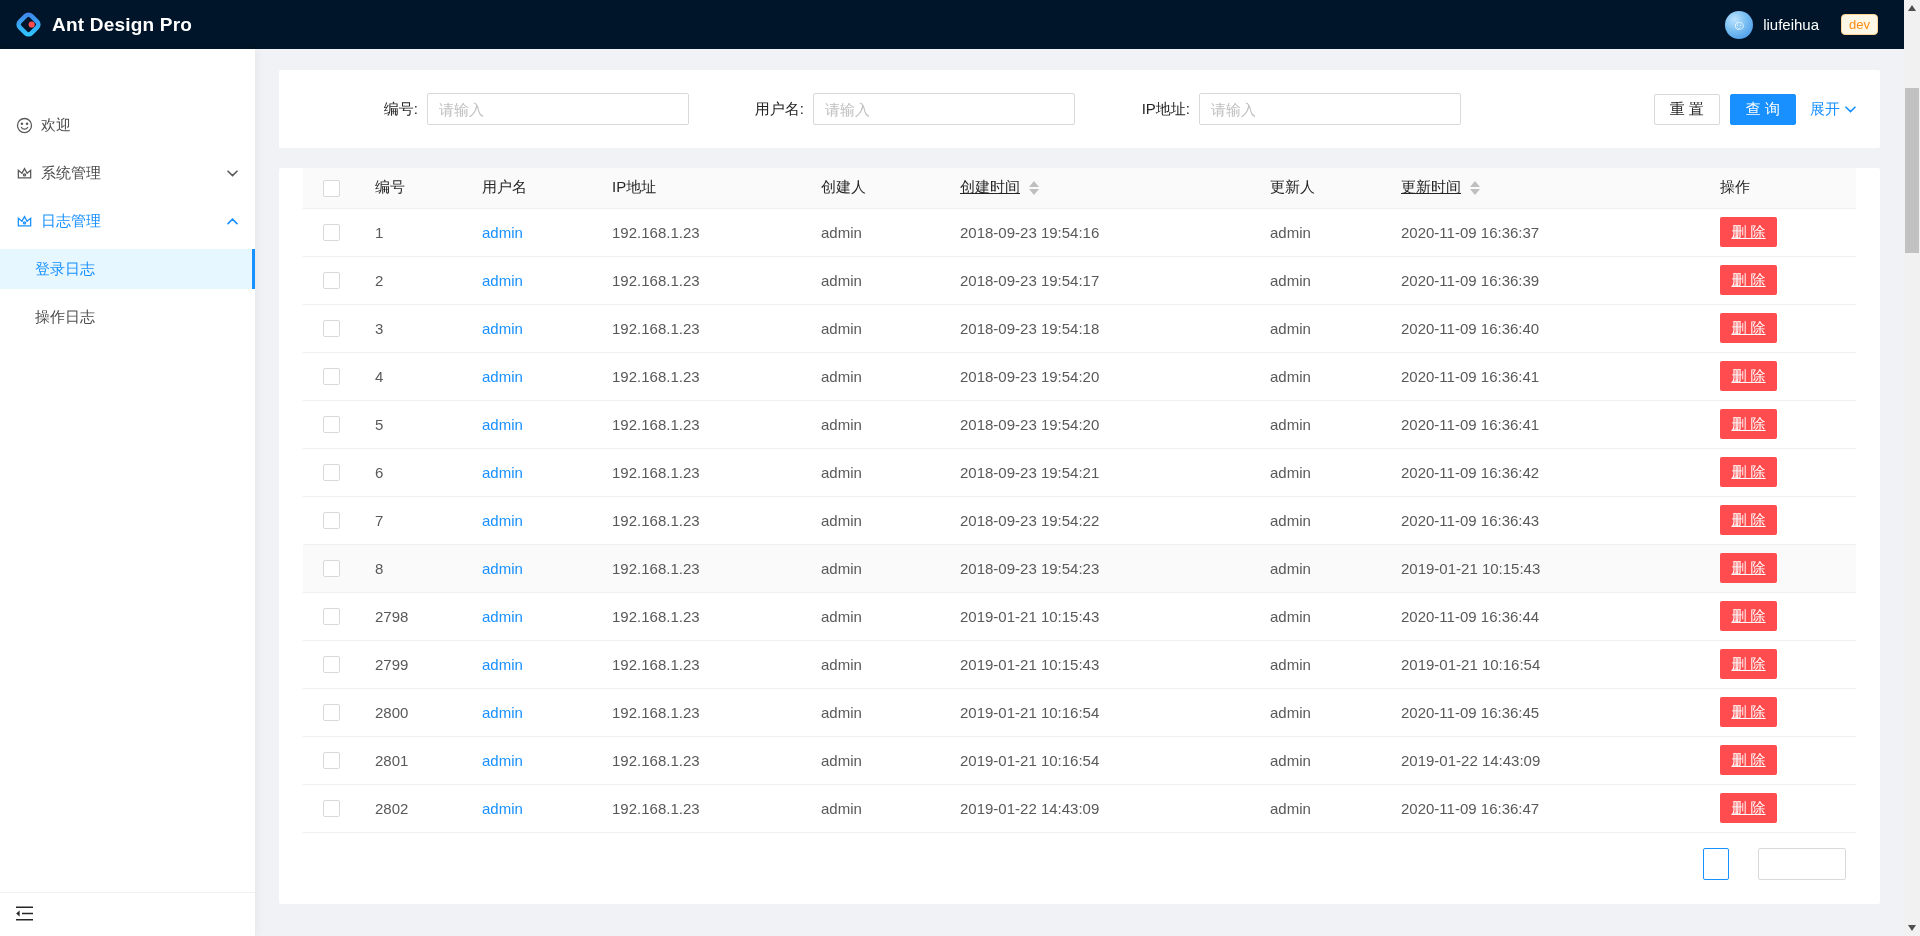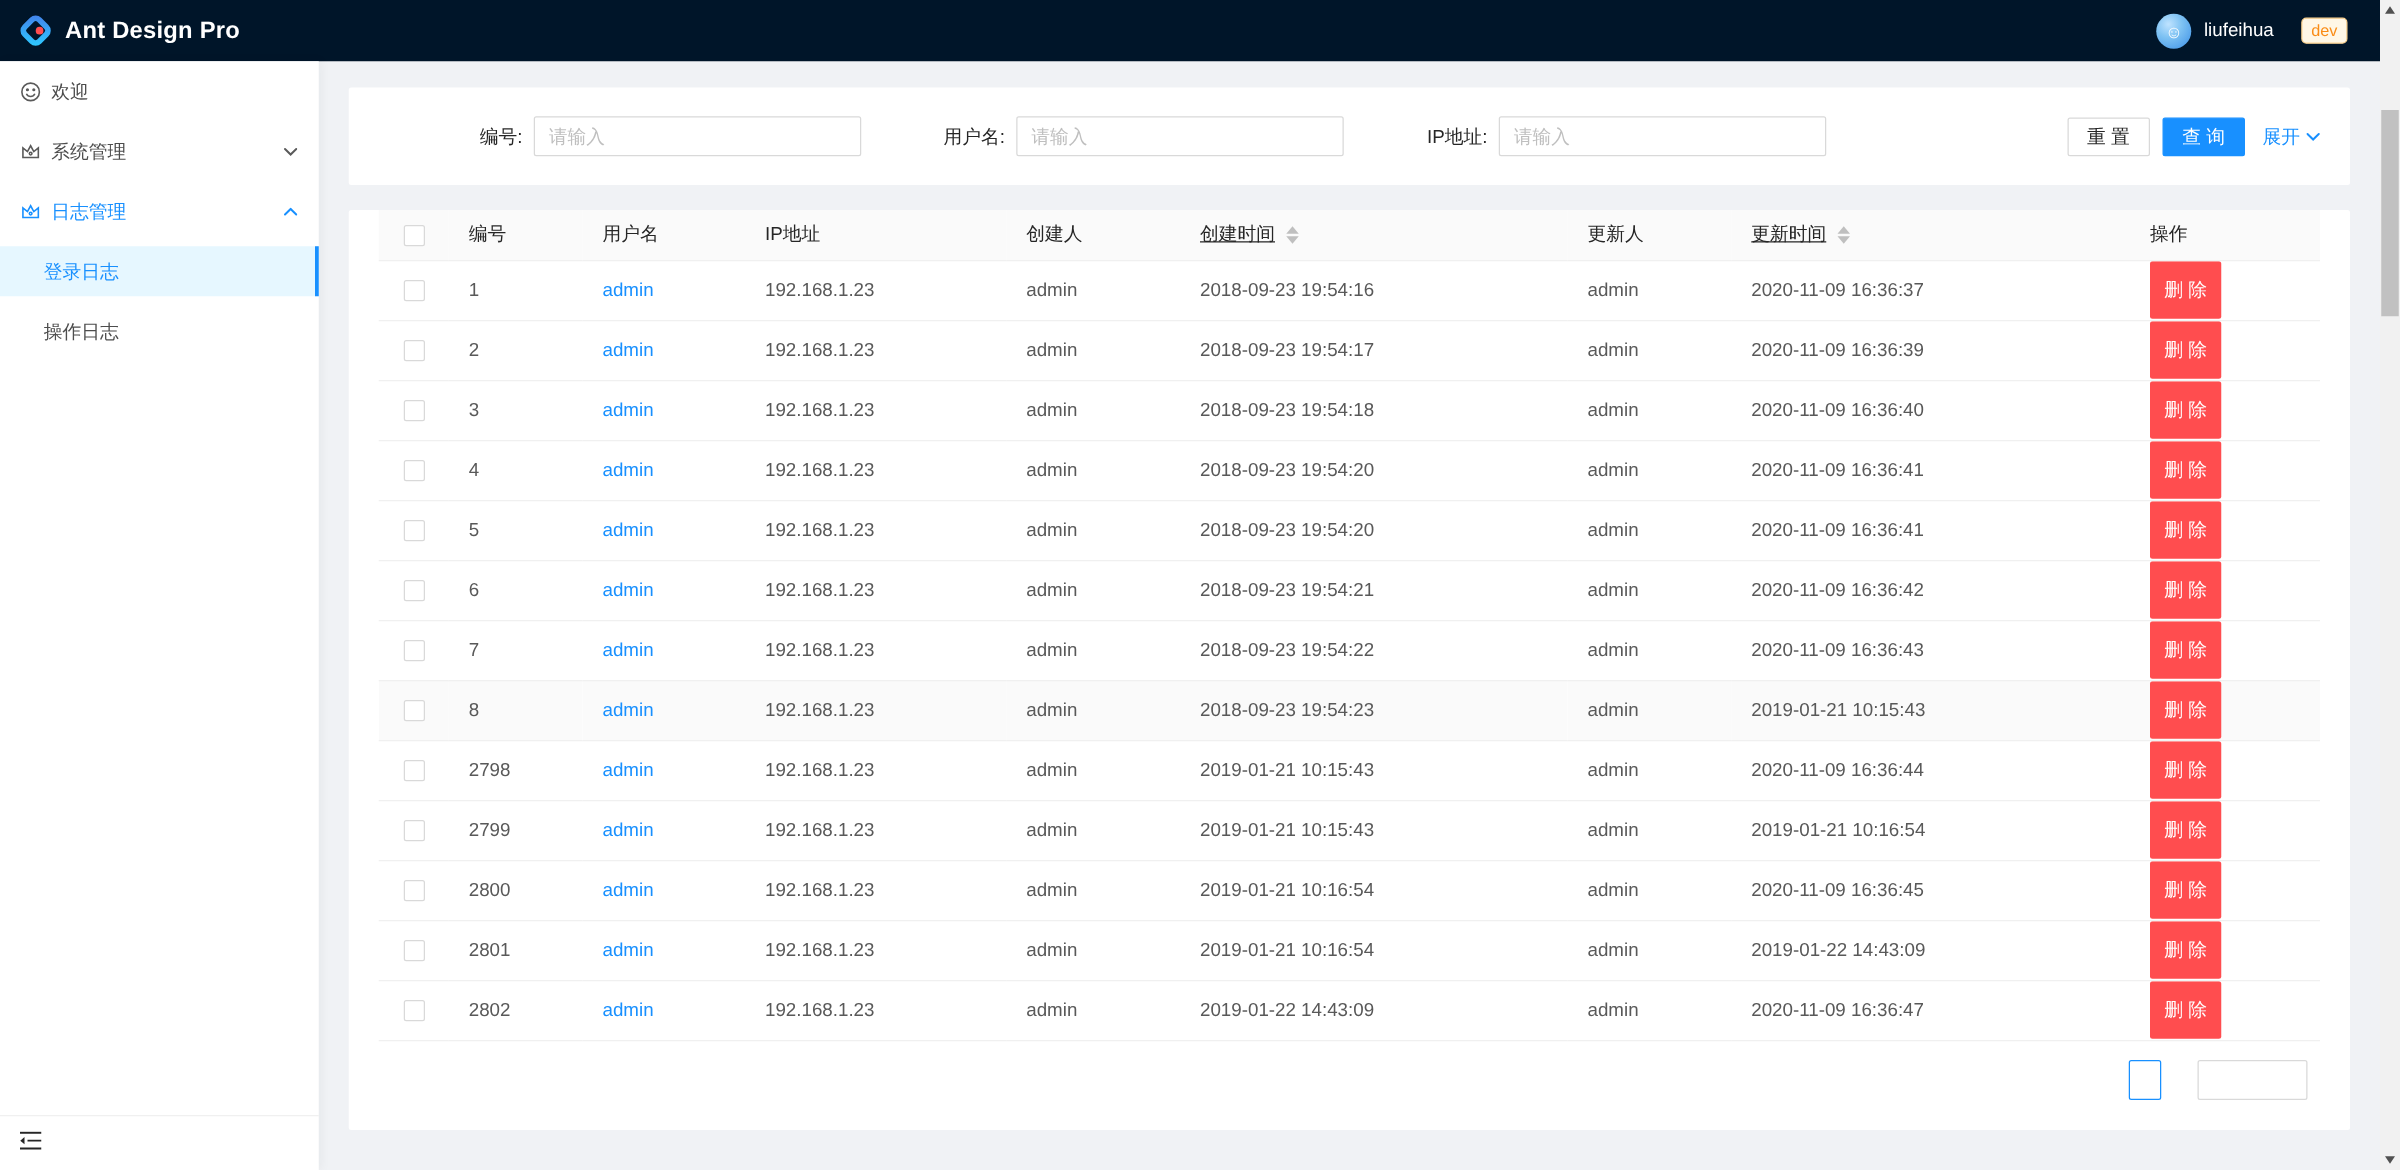--- a/index.html
+++ b/index.html
@@ -12,21 +12,21 @@
   .logo-svg { width:29px; height:29px; }
   .brand { color:#ffffff; font-size:19px; font-weight:bold; margin-left:9px; letter-spacing:.2px; }
   .header-right { margin-left:auto; display:flex; align-items:center; }
   .avatar { width:28px; height:28px; border-radius:50%; background:radial-gradient(circle at 35% 30%, #bfe3ff 0%, #7ec2f3 40%, #3a8ee6 100%); display:flex; align-items:center; justify-content:center; color:#fff; font-size:14px; overflow:hidden; }
   .user-name { color:#ffffff; margin:0 22px 0 10px; font-size:15px; }
   .env-tag { background:#fff7e6; border:1px solid #ffd591; color:#fa8c16; font-size:13px; line-height:19px; padding:0 7px; border-radius:4px; }
 
   
   .main { flex:1; display:flex; min-height:0; }
   .sidebar { width:255px; background:#ffffff; position:relative; flex:0 0 auto; box-shadow:2px 0 8px rgba(29,35,41,.05); z-index:2; }
-  .menu { padding-top:4px; }
+  .menu { padding-top:20px;margin-top:36px; }
   .menu-item { height:40px; margin-bottom:8px; display:flex; align-items:center; padding-left:16px; font-size:15px; color:#4d4d4d; cursor:pointer; position:relative; }
   .mi-icon { width:22px; display:flex; align-items:center; color:#5a5a5a; flex:0 0 auto; }
   .mi-label { margin-left:3px; }
   .mi-arrow { margin-left:auto; margin-right:17px; display:flex; color:#5a5a5a; }
   .menu-item.open-parent, .menu-item.open-parent .mi-icon, .menu-item.open-parent .mi-arrow { color:#1890ff; }
   .menu-child { padding-left:32px; }
   .menu-child.selected { background:#e6f7ff; color:#1890ff; }
   .menu-child.selected::after { content:''; position:absolute; right:0; top:0; bottom:0; width:3px; background:#1890ff; }
   .sider-footer { position:absolute; left:0; right:0; bottom:0; height:44px; border-top:1px solid #f0f0f0; display:flex; align-items:center; padding-left:15px; cursor:pointer; color:#262626; }
 
@@ -56,21 +56,21 @@
   th { height:40px; background:#fafafa; font-weight:500; text-align:left; padding:0 0 0 16px; border-bottom:1px solid #f0f0f0; color:#262626; font-size:15px; }
   th.cb-col, td.cb-col { padding:0; text-align:center; }
   td { height:48px; border-bottom:1px solid #f0f0f0; padding:0 0 0 16px; color:#595959; font-size:15px; white-space:nowrap; overflow:hidden; }
   tr.hovered td { background:#fafafa; }
   .checkbox { display:inline-block; width:17px; height:17px; border:1px solid #d9d9d9; border-radius:2px; background:#fff; vertical-align:middle; cursor:pointer; }
   .link { color:#1890ff; text-decoration:none; cursor:pointer; }
   .th-sort { display:inline-flex; align-items:center; cursor:pointer;text-decoration:underline; }
   .sorter { display:inline-flex; flex-direction:column; margin-left:9px; gap:2px; }
   .caret-up { width:0; height:0; border-left:5px solid transparent; border-right:5px solid transparent; border-bottom:6px solid #bfbfbf; }
   .caret-down { width:0; height:0; border-left:5px solid transparent; border-right:5px solid transparent; border-top:6px solid #bfbfbf; }
-  .btn-delete { width:57px; height:46px; background:#ff4d4f; border:none; border-radius:2px; color:#fff; font-size:15px; cursor:pointer; }
+  .btn-delete { width:57px; height:30px; background:#ff4d4f; border:none; border-radius:2px; color:#fff; font-size:15px; cursor:pointer;text-decoration:underline; }
 
   .pagination { display:flex; justify-content:flex-end; margin:15px 34px 0 0; gap:29px; }
   .pg-num { width:26px; height:32px; border:1px solid #1890ff; border-radius:2px; background:#fff; color:#1890ff; text-align:center; line-height:30px; cursor:pointer; }
   .pg-sizer { width:88px; height:32px; border:1px solid #d9d9d9; border-radius:2px; background:#fff; cursor:pointer; }
 
   
   .scrollbar { position:fixed; top:0; right:0; width:16px; height:936px; background:#f1f1f1; z-index:10; }
   .sb-arrow { position:absolute; left:0; width:16px; height:16px; display:flex; align-items:center; justify-content:center; cursor:pointer; }
   .sb-arrow.up { top:0; }
   .sb-arrow.down { bottom:0; }

